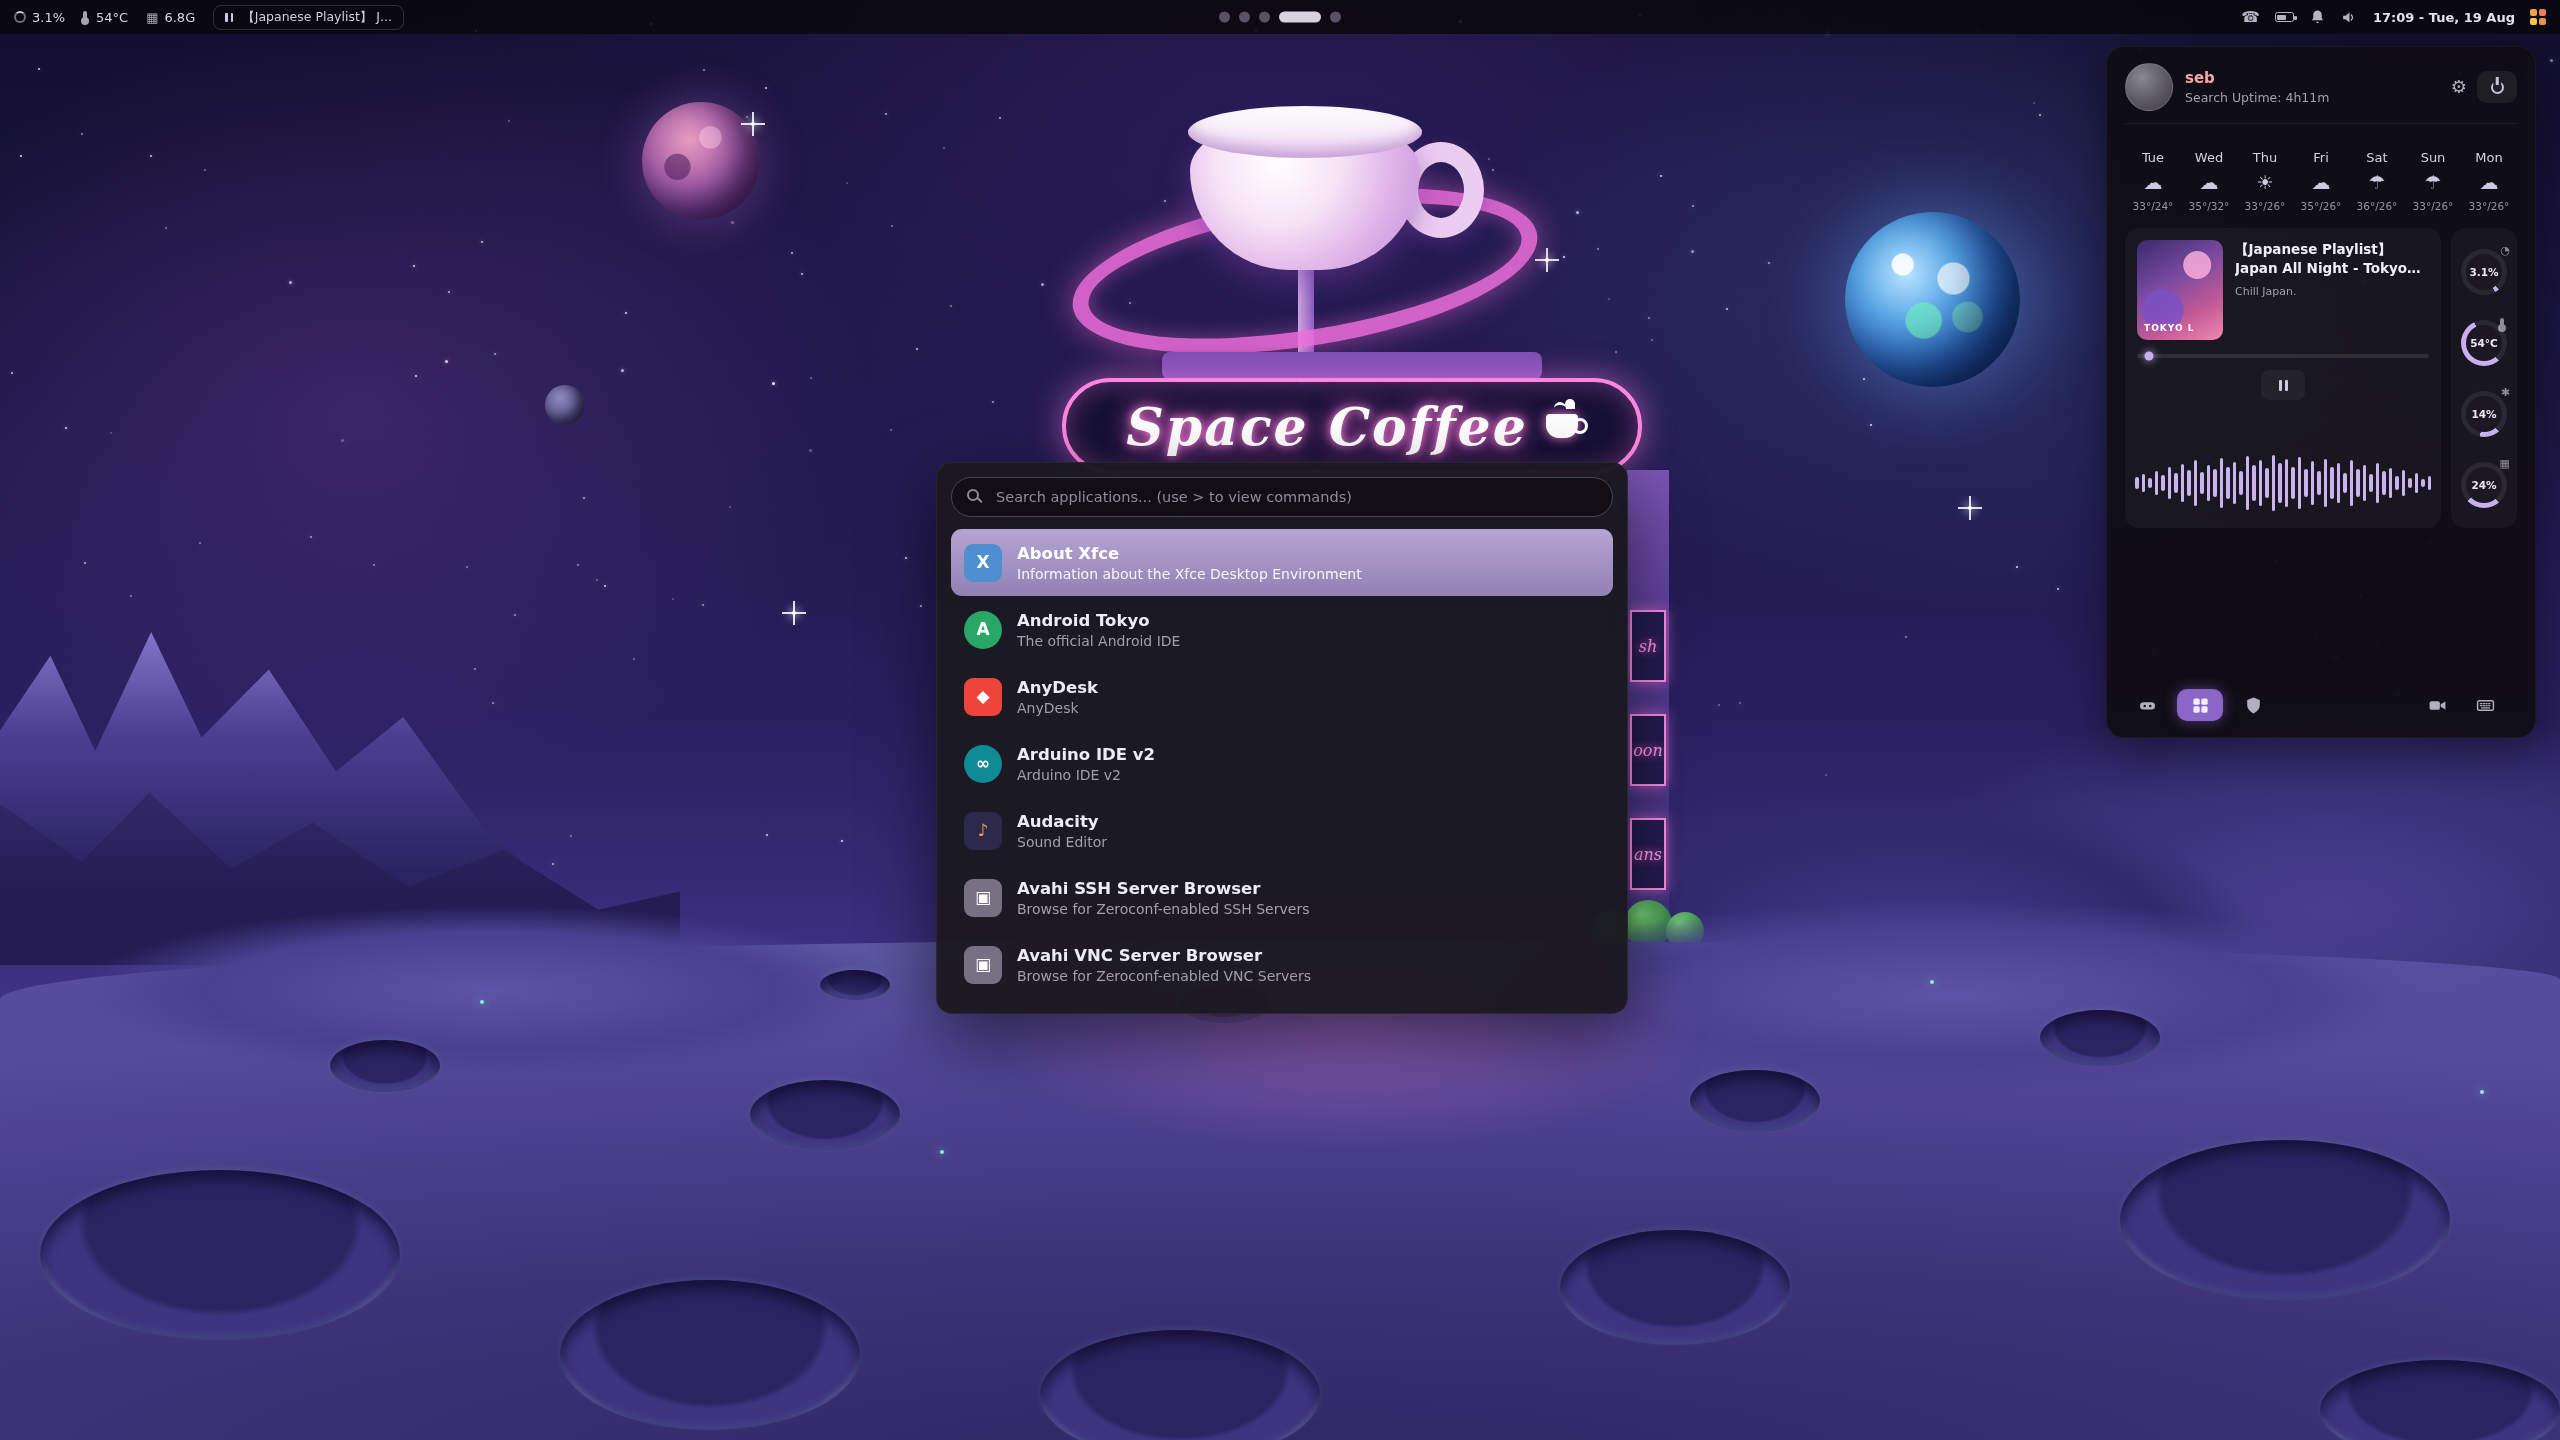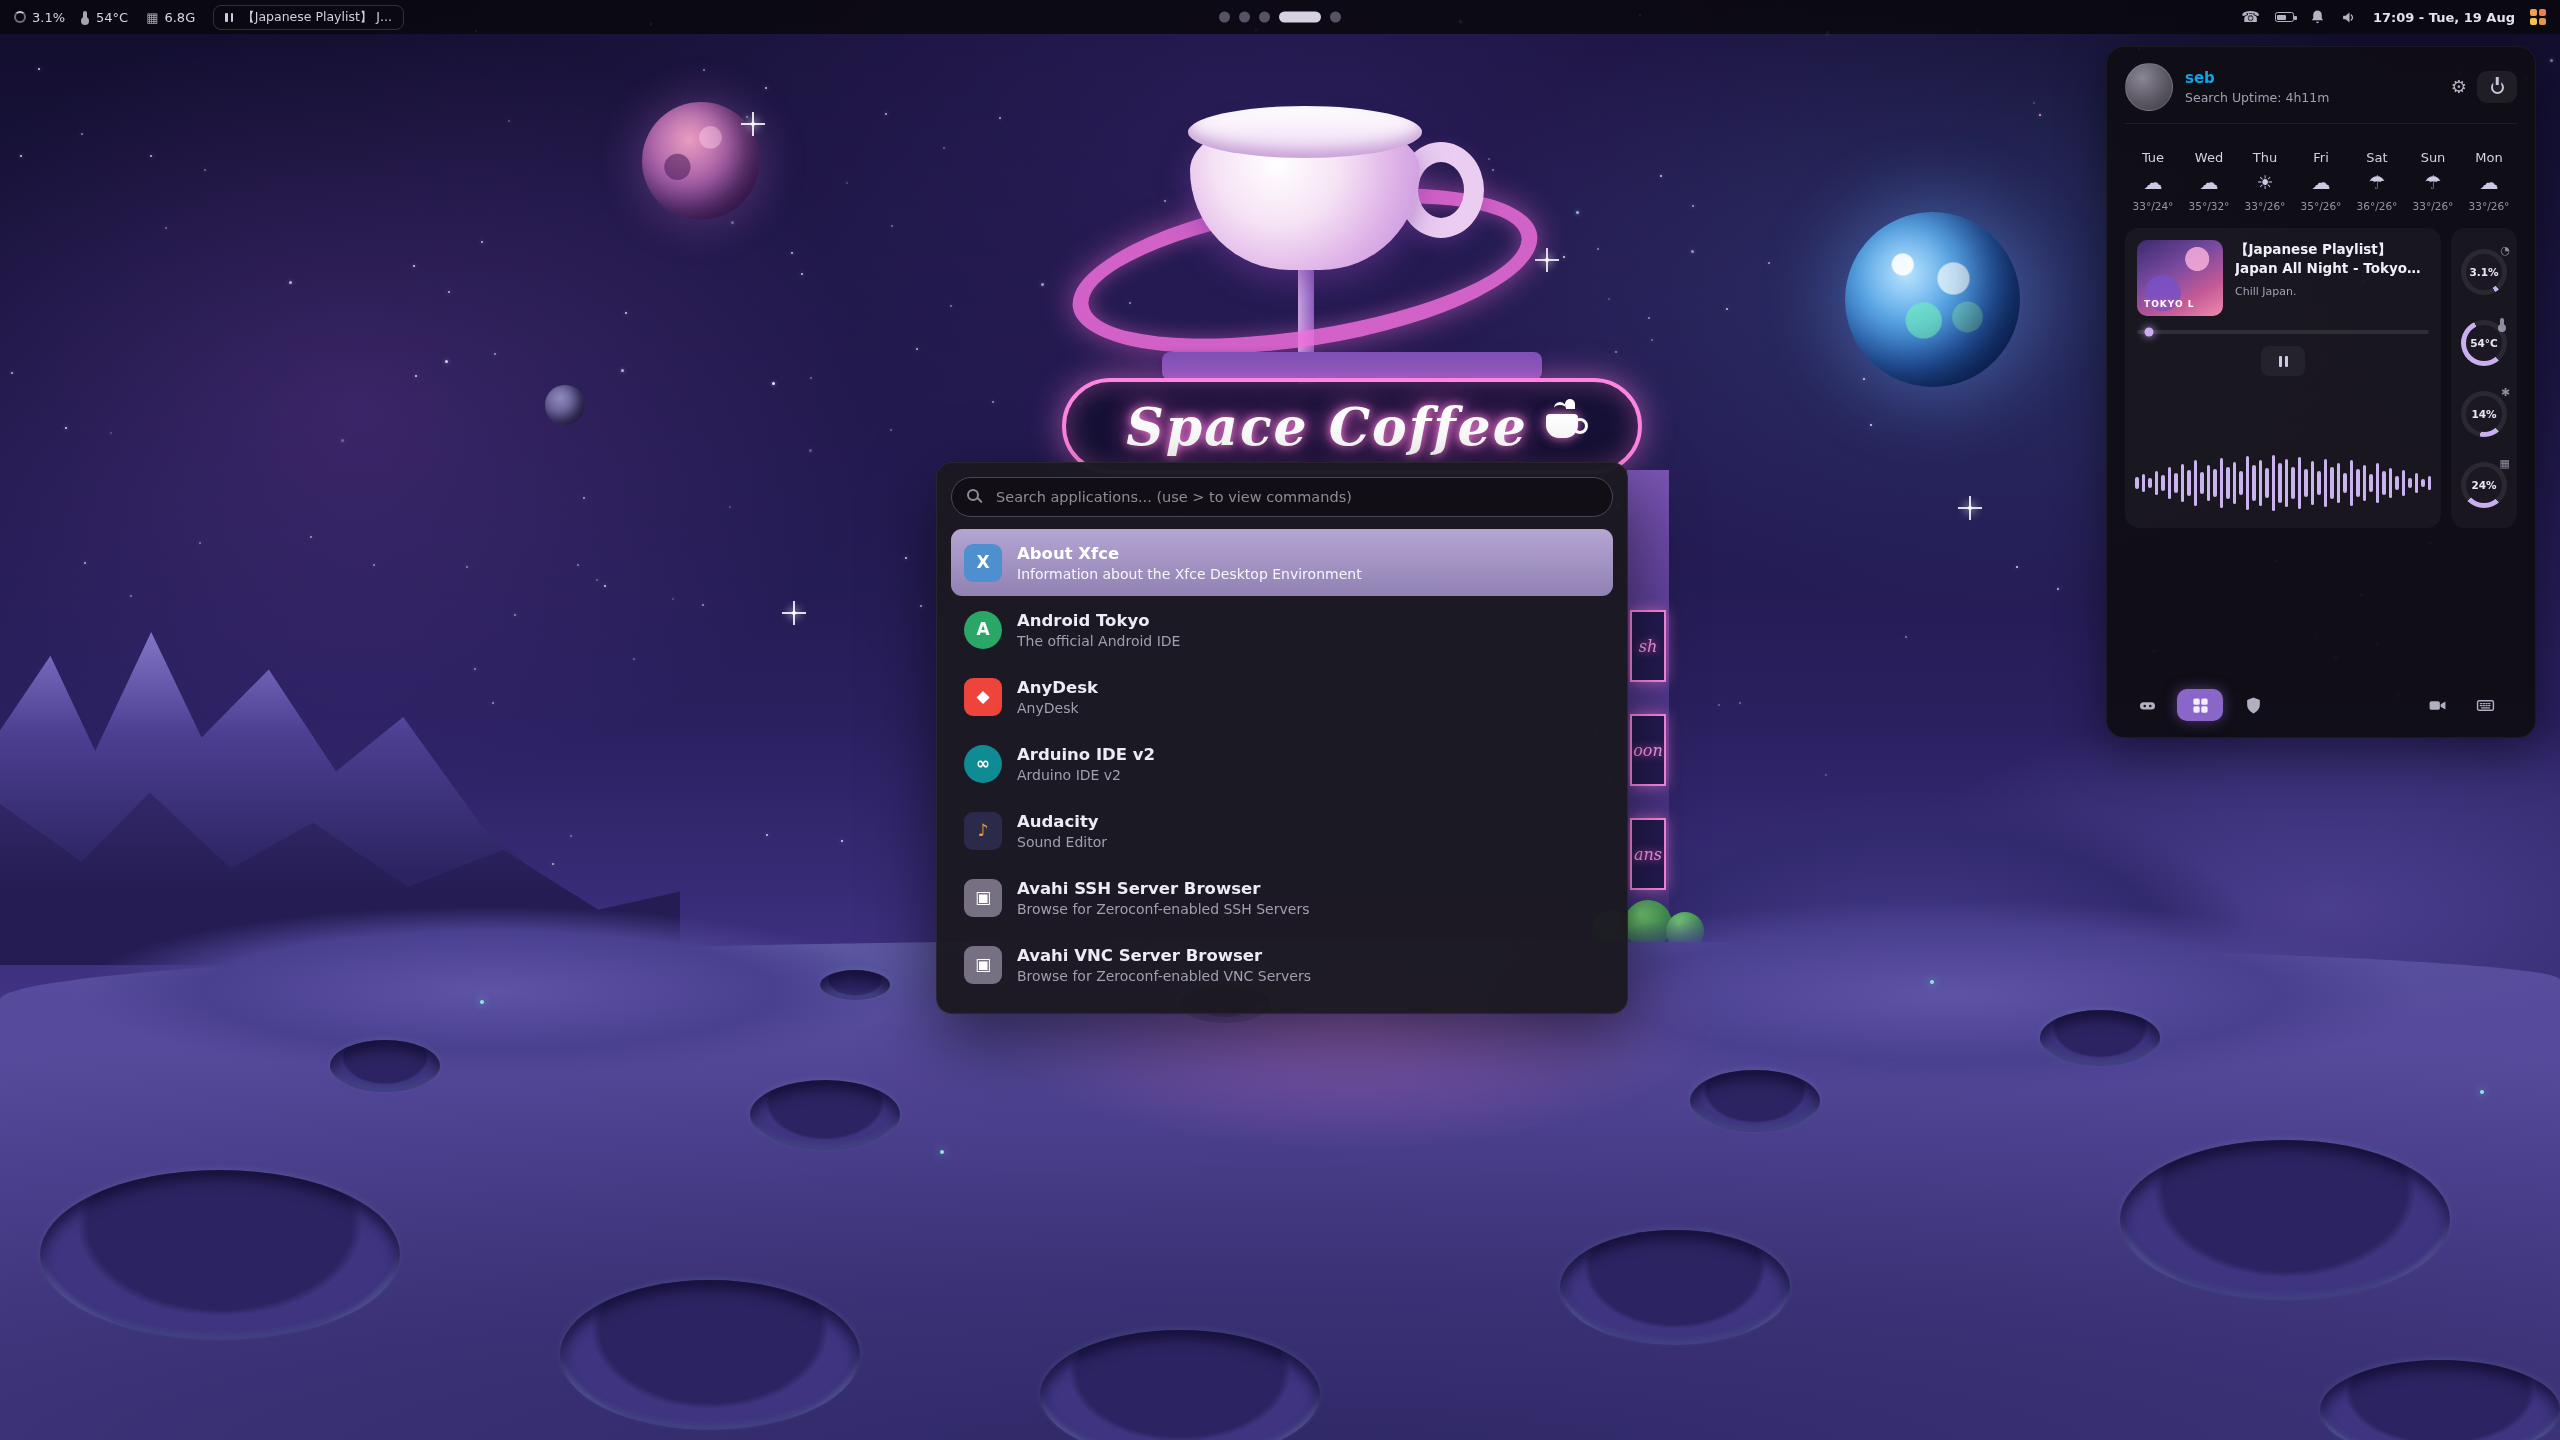--- a/index.html
+++ b/index.html
@@ -154,21 +154,21 @@
 .row.selected .row-desc{color:rgba(255,255,255,.92)}
 
 
 .panel{position:absolute;left:2106px;top:46px;width:430px;height:692px;z-index:20;
  background:rgba(15,13,19,.94);border:1px solid rgba(255,255,255,.05);border-radius:18px;
  box-shadow:0 16px 50px rgba(0,0,0,.45);padding:16px 18px;display:flex;flex-direction:column}
 .p-user{display:flex;align-items:center;gap:12px}
 .avatar{width:48px;height:48px;border-radius:50%;flex:0 0 auto;cursor:pointer;
  background:radial-gradient(circle at 35% 30%, #8a8794 0%, #5b5864 55%, #3c3944 100%);
  border:1px solid rgba(255,255,255,.15)}
-.p-name{font-size:15px;font-weight:700;color:#0ea5e9}
+.p-name{font-size:15px;font-weight:700;color:#fca5a5}
 .p-sub{font-size:12.5px;color:#a49fb2;margin-top:3px}
 .p-user-actions{margin-left:auto;display:flex;align-items:center;gap:10px}
 .gear{font-size:18px;color:#b5b0c2;line-height:1}
 .soft-btn{background:rgba(255,255,255,.07);border-radius:10px;width:40px;height:32px;display:flex;align-items:center;justify-content:center}
 .power-ic{width:13px;height:13px;border:2px solid #c9c4d6;border-radius:50%;position:relative;display:inline-block}
 .power-ic::after{content:"";position:absolute;left:50%;top:-6px;transform:translateX(-50%);width:2.5px;height:8px;
  background:#c9c4d6;box-shadow:0 0 0 2.5px #211d2b}
 .p-div{height:1px;background:rgba(255,255,255,.07);margin:12px 0}
 .p-weather{display:flex;align-items:center;gap:16px;padding:2px 4px}
 .cloud-big{color:#cdc4e8;display:inline-flex}
@@ -178,21 +178,21 @@
 .w-temp{font-size:21px;font-weight:700;color:#f0eef6}
 .w-tz{font-size:10.5px;color:#9a95a6;font-weight:700}
 .p-forecast{display:grid;grid-template-columns:repeat(7,1fr);margin-top:14px}
 .fc{display:flex;flex-direction:column;align-items:center;gap:8px}
 .fc-day{font-size:13px;color:#d6d2de}
 .fc-ic{font-size:19px;color:#cfc8e2;line-height:1}
 .fc-t{font-size:10.5px;color:#9a95a6;white-space:nowrap}
 .p-media-wrap{display:flex;gap:10px;margin-top:16px;height:300px}
 .media-card{flex:1;background:rgba(255,255,255,.04);border-radius:14px;padding:12px;display:flex;flex-direction:column;min-width:0}
 .m-top{display:flex;gap:12px}
-.album{width:86px;height:76px;border-radius:10px;flex:0 0 auto;position:relative;overflow:hidden;cursor:pointer;
+.album{width:86px;height:100px;border-radius:10px;flex:0 0 auto;position:relative;overflow:hidden;cursor:pointer;
  background:
   radial-gradient(circle at 70% 25%, rgba(255,180,220,.8) 0 14%, transparent 15%),
   radial-gradient(circle at 30% 70%, rgba(120,80,200,.8) 0 22%, transparent 23%),
   linear-gradient(150deg,#3a2a6e 0%,#7a4aa0 40%,#c45a96 72%,#ef8ab0 100%)}
 .album-txt{position:absolute;left:7px;bottom:7px;font-size:9px;font-weight:700;letter-spacing:1px;color:#fff;
  text-shadow:0 0 4px #d05a9e;white-space:nowrap}
 .m-info{min-width:0}
 .m-title{font-size:13.5px;line-height:1.4;font-weight:700;color:#f0eef6;display:-webkit-box;
  -webkit-line-clamp:2;-webkit-box-orient:vertical;overflow:hidden}
 .m-sub{font-size:11px;color:#a49fb2;margin-top:7px}

